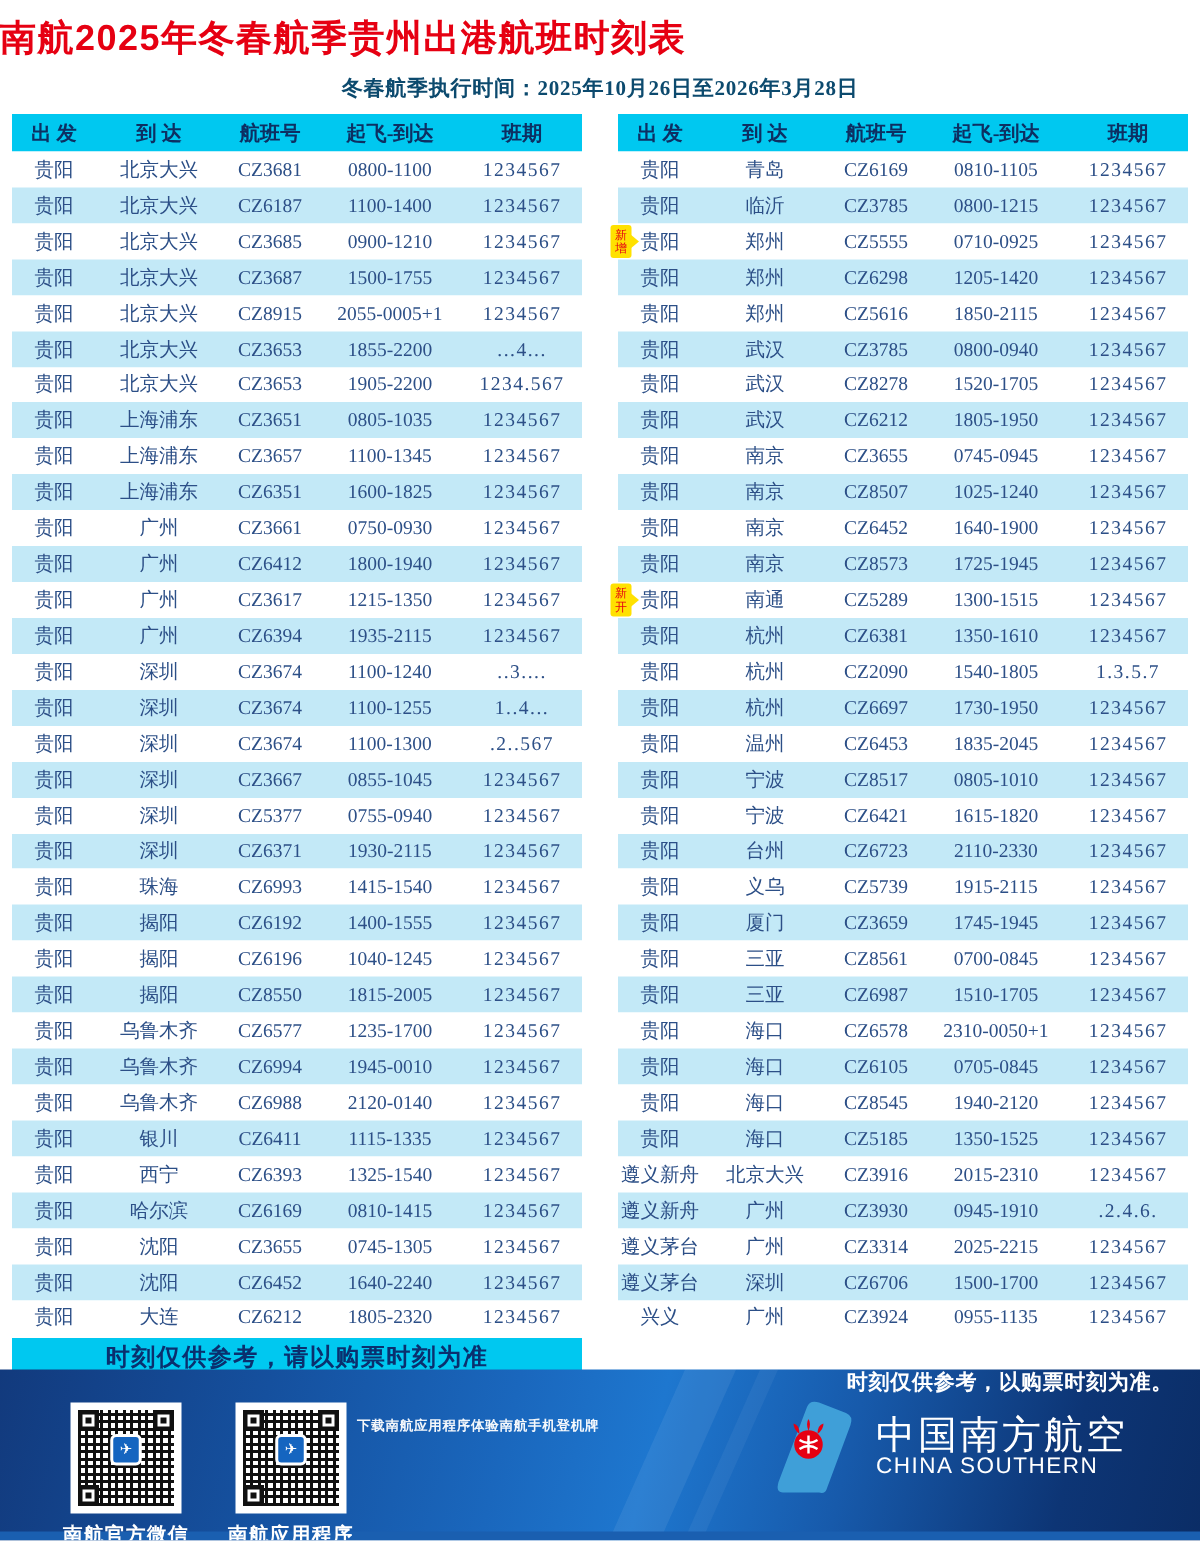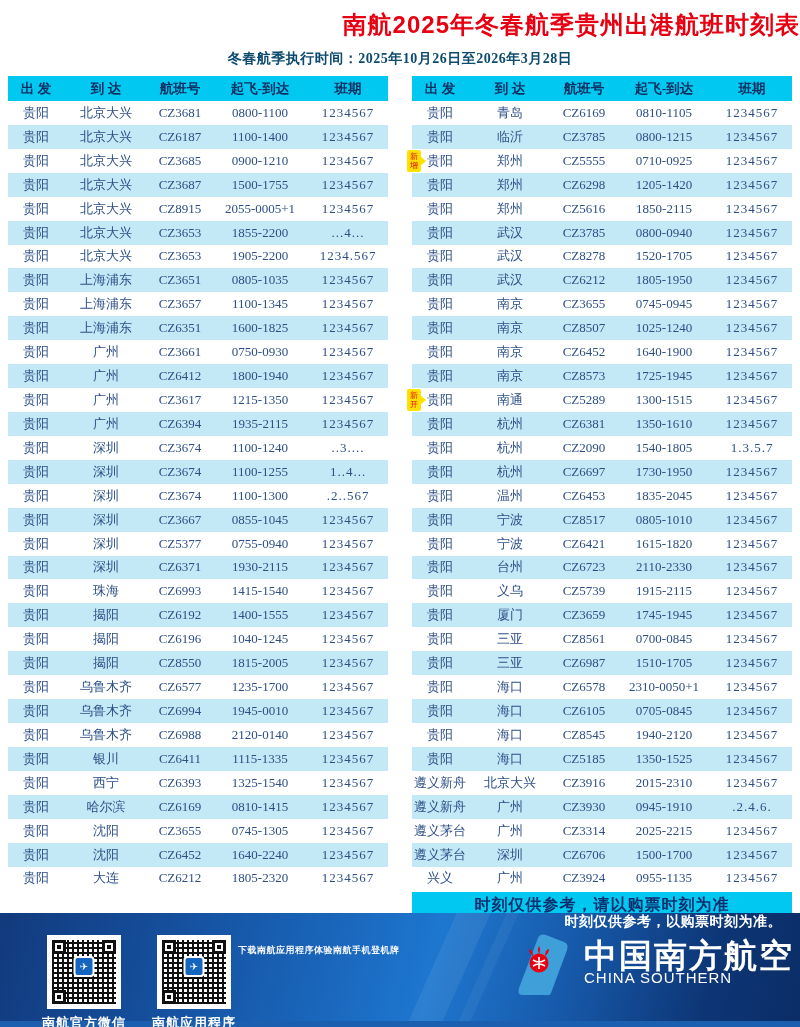--- a/index.html
+++ b/index.html
@@ -2,21 +2,21 @@
 <html><head>
 <meta charset="utf-8">
 <style>
   html,body{margin:0;padding:0;}
   body{
     width:800px;height:1027px;background:#ffffff;position:relative;
     font-family:"Liberation Sans",sans-serif;overflow:hidden;
   }
   
   .title{
-    text-align:right;padding-top:9px;font-size:24px;font-weight:bold;
+    text-align:left;padding-top:9px;font-size:24px;font-weight:bold;
     color:#E60012;letter-spacing:1px;
     font-family:"Liberation Sans",sans-serif;
   }
   .subtitle{
     text-align:center;margin-top:9px;font-size:14px;font-weight:bold;color:#0c4a6e;
     font-family:"Liberation Serif",serif;letter-spacing:.5px;
   }
   
   .tables{display:flex;justify-content:space-between;padding:0 8px;margin-top:8px;}
   .ftable{width:380px;}
@@ -41,21 +41,21 @@
     width:12px;background:#FFE100;color:#E60012;font-weight:normal;
     font-size:8px;line-height:9px;text-align:center;padding:2px 1px;
     word-break:break-all;border-radius:2px;z-index:3;
   }
   .badge::after{
     content:'';position:absolute;right:-5px;top:50%;transform:translateY(-50%);
     border-top:5px solid transparent;border-bottom:5px solid transparent;
     border-left:6px solid #FFE100;
   }
   
-  .notices{display:flex;justify-content:flex-end;padding:0 8px;margin-top:2px;}
+  .notices{display:flex;justify-content:flex-start;padding:0 8px;margin-top:2px;}
   .notice-bar{
     width:380px;height:26px;background:#00C8F0;display:flex;align-items:center;
     justify-content:center;font-size:16px;font-weight:bold;color:#0A2F6E;
     font-family:"Liberation Serif",serif;letter-spacing:1px;
   }
   
   .footer{
     position:absolute;left:0;bottom:0;width:800px;height:114px;overflow:hidden;
     background:linear-gradient(104deg,
       #123a7d 0%, #15509e 22%, #1a67bd 42%, #1e77cf 54%,
@@ -92,21 +92,21 @@
     width:17px;height:17px;background:#1565c0;border:2px solid #ffffff;
     border-radius:4px;color:#fff;font-size:10px;line-height:17px;text-align:center;
   }
   .qr-label{margin-top:5px;color:#ffffff;font-size:13px;font-weight:bold;letter-spacing:1px;}
   .download-caption{
     position:absolute;left:238px;top:31px;color:#ffffff;font-size:9px;
     font-weight:bold;letter-spacing:.5px;opacity:.95;
   }
   .brand{position:absolute;left:512px;top:20px;display:flex;align-items:center;}
   .brand-text{margin-left:14px;color:#ffffff;}
-  .brand-cn{font-size:33px;font-weight:bold;letter-spacing:2px;line-height:26px;}
+  .brand-cn{font-size:26px;font-weight:normal;letter-spacing:2px;line-height:26px;}
   .brand-en{font-size:15px;letter-spacing:1px;line-height:18px;}
 </style>
 </head>
 <body>
 
 <div class="title">南航2025年冬春航季贵州出港航班时刻表</div>
 <div class="subtitle">冬春航季执行时间：2025年10月26日至2026年3月28日</div>
 
 <div class="tables">
 

